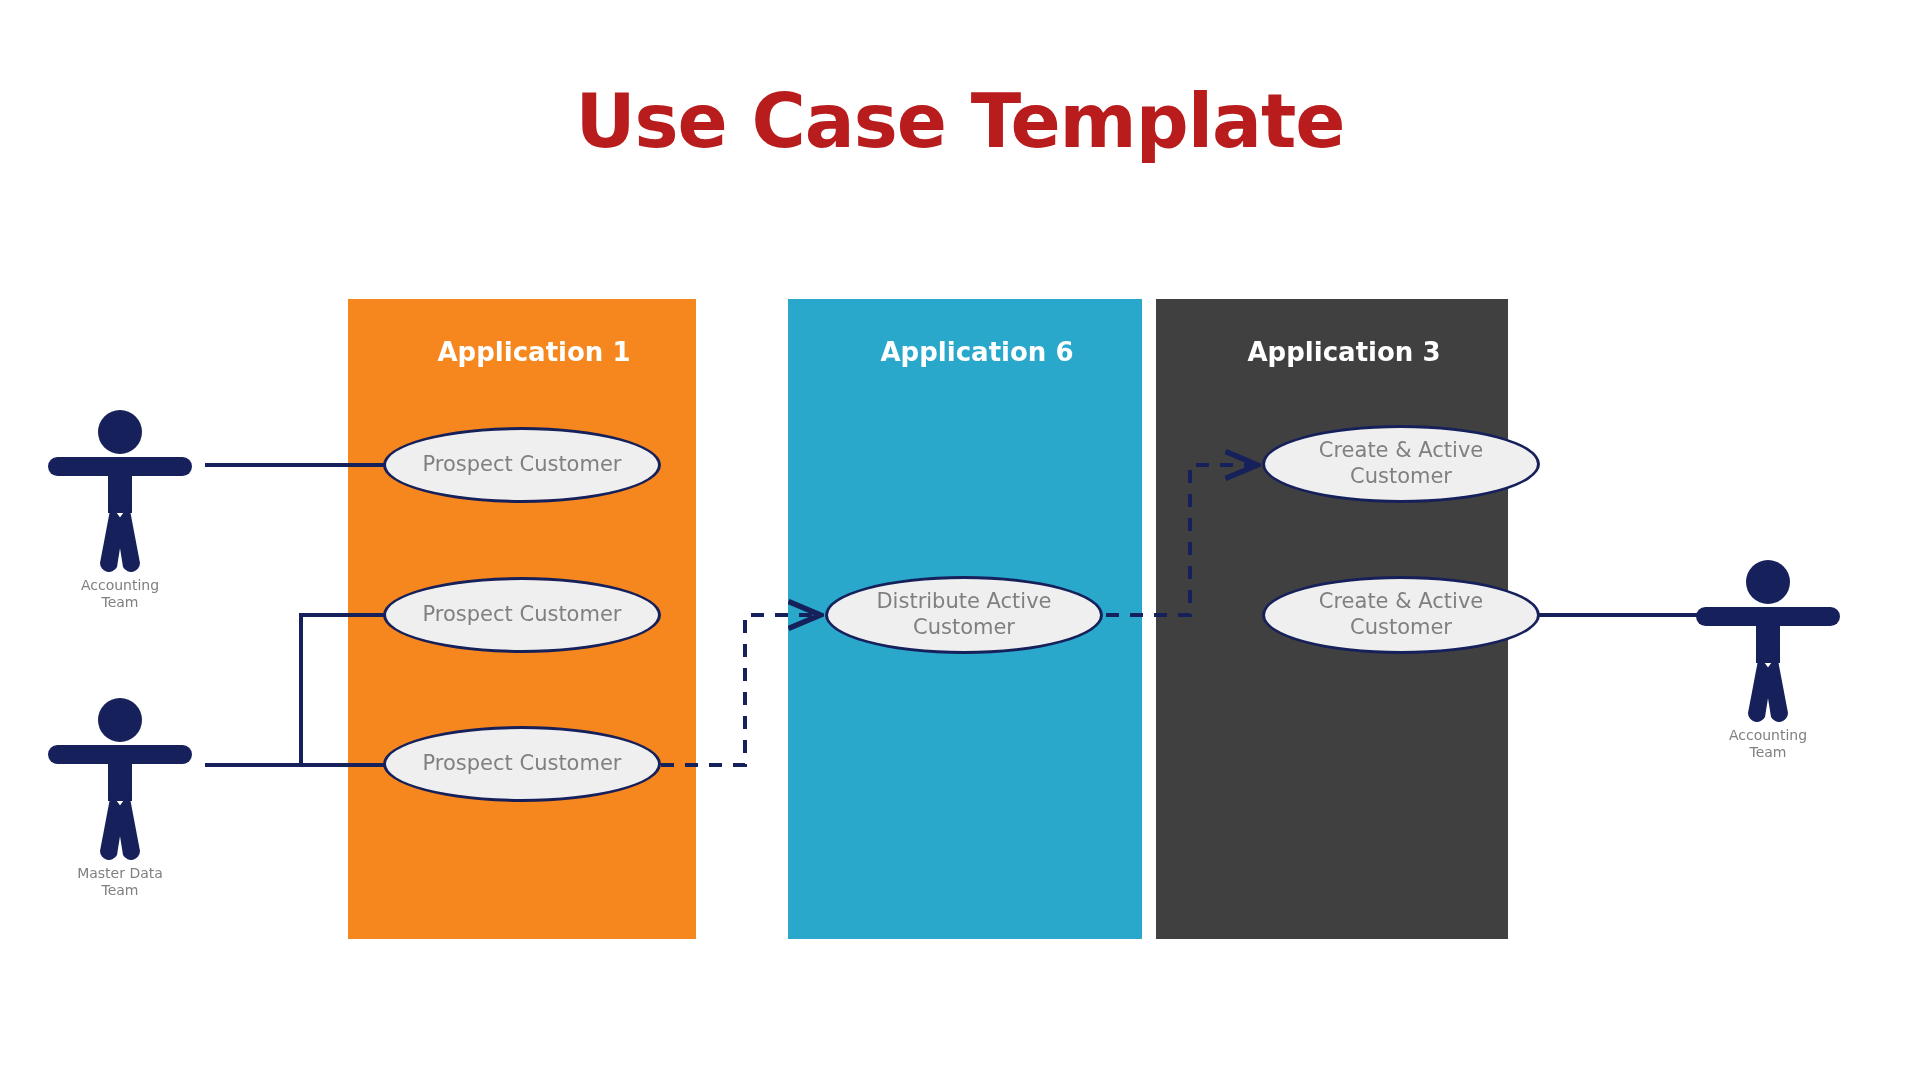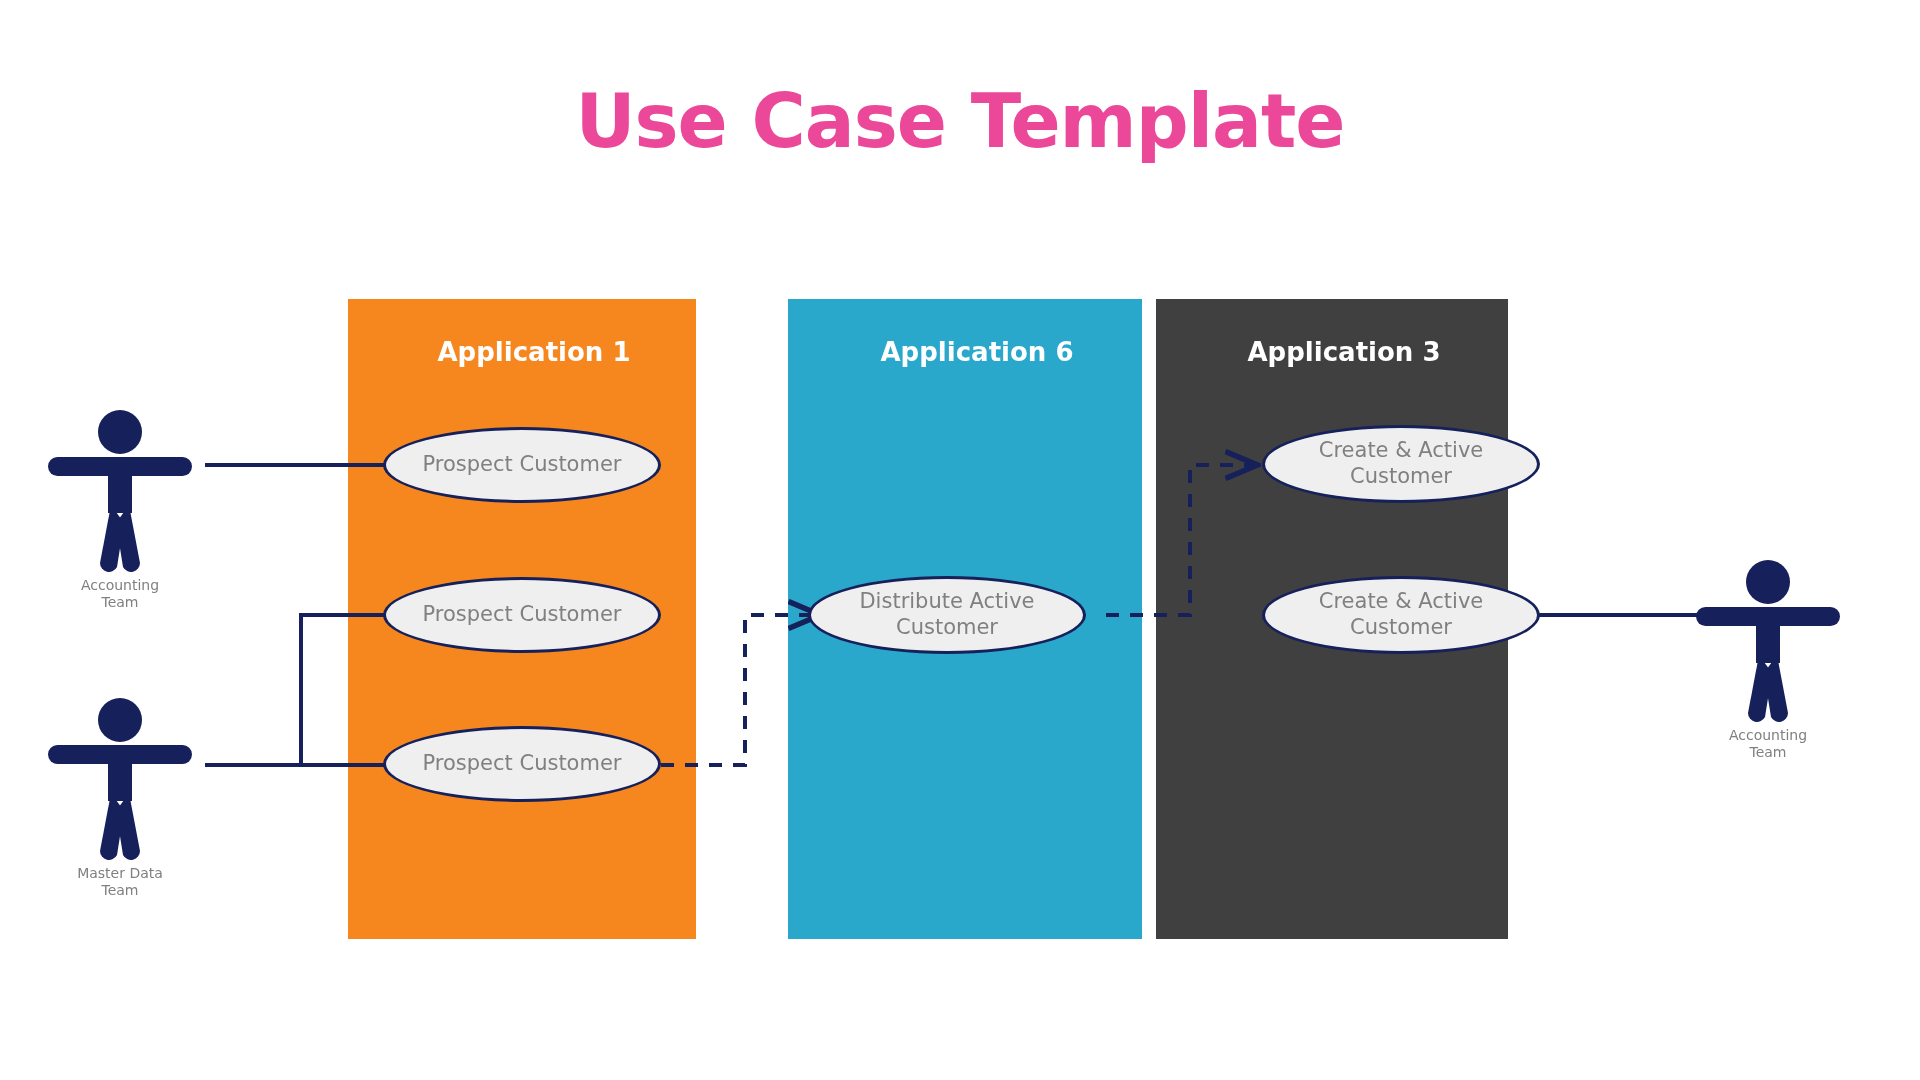--- a/index.html
+++ b/index.html
@@ -25,21 +25,21 @@
   
   .page-title {
     position: absolute;
     left: 0;
     top: 78px;
     width: 1920px;
     text-align: center;
     font-size: 74px;
     font-weight: 700;
     letter-spacing: -1px;
-    color: #ec4899;
+    color: #b91c1c;
     font-family: "DejaVu Sans", sans-serif;
     white-space: nowrap;
   }
 
   
   .lane {
     position: absolute;
     top: 299px;
     height: 640px;
   }
@@ -74,21 +74,21 @@
     color: #808080;
     font-size: 21px;
     line-height: 1.22;
     font-family: "DejaVu Sans", sans-serif;
     padding: 0 14px;
     z-index: 6;
   }
   #uc-1 { left: 383px;  top: 427px; width: 278px; height: 76px; }
   #uc-2 { left: 383px;  top: 577px; width: 278px; height: 76px; }
   #uc-3 { left: 383px;  top: 726px; width: 278px; height: 76px; }
-  #uc-4 { left: 808px;  top: 576px; width: 278px; height: 78px; }
+  #uc-4 { left: 825px;  top: 576px; width: 278px; height: 78px; }
   #uc-5 { left: 1262px; top: 425px; width: 278px; height: 78px; }
   #uc-6 { left: 1262px; top: 576px; width: 278px; height: 78px; }
 
   
   .actor {
     position: absolute;
     width: 160px;
     text-align: center;
   }
   .actor-figure {

